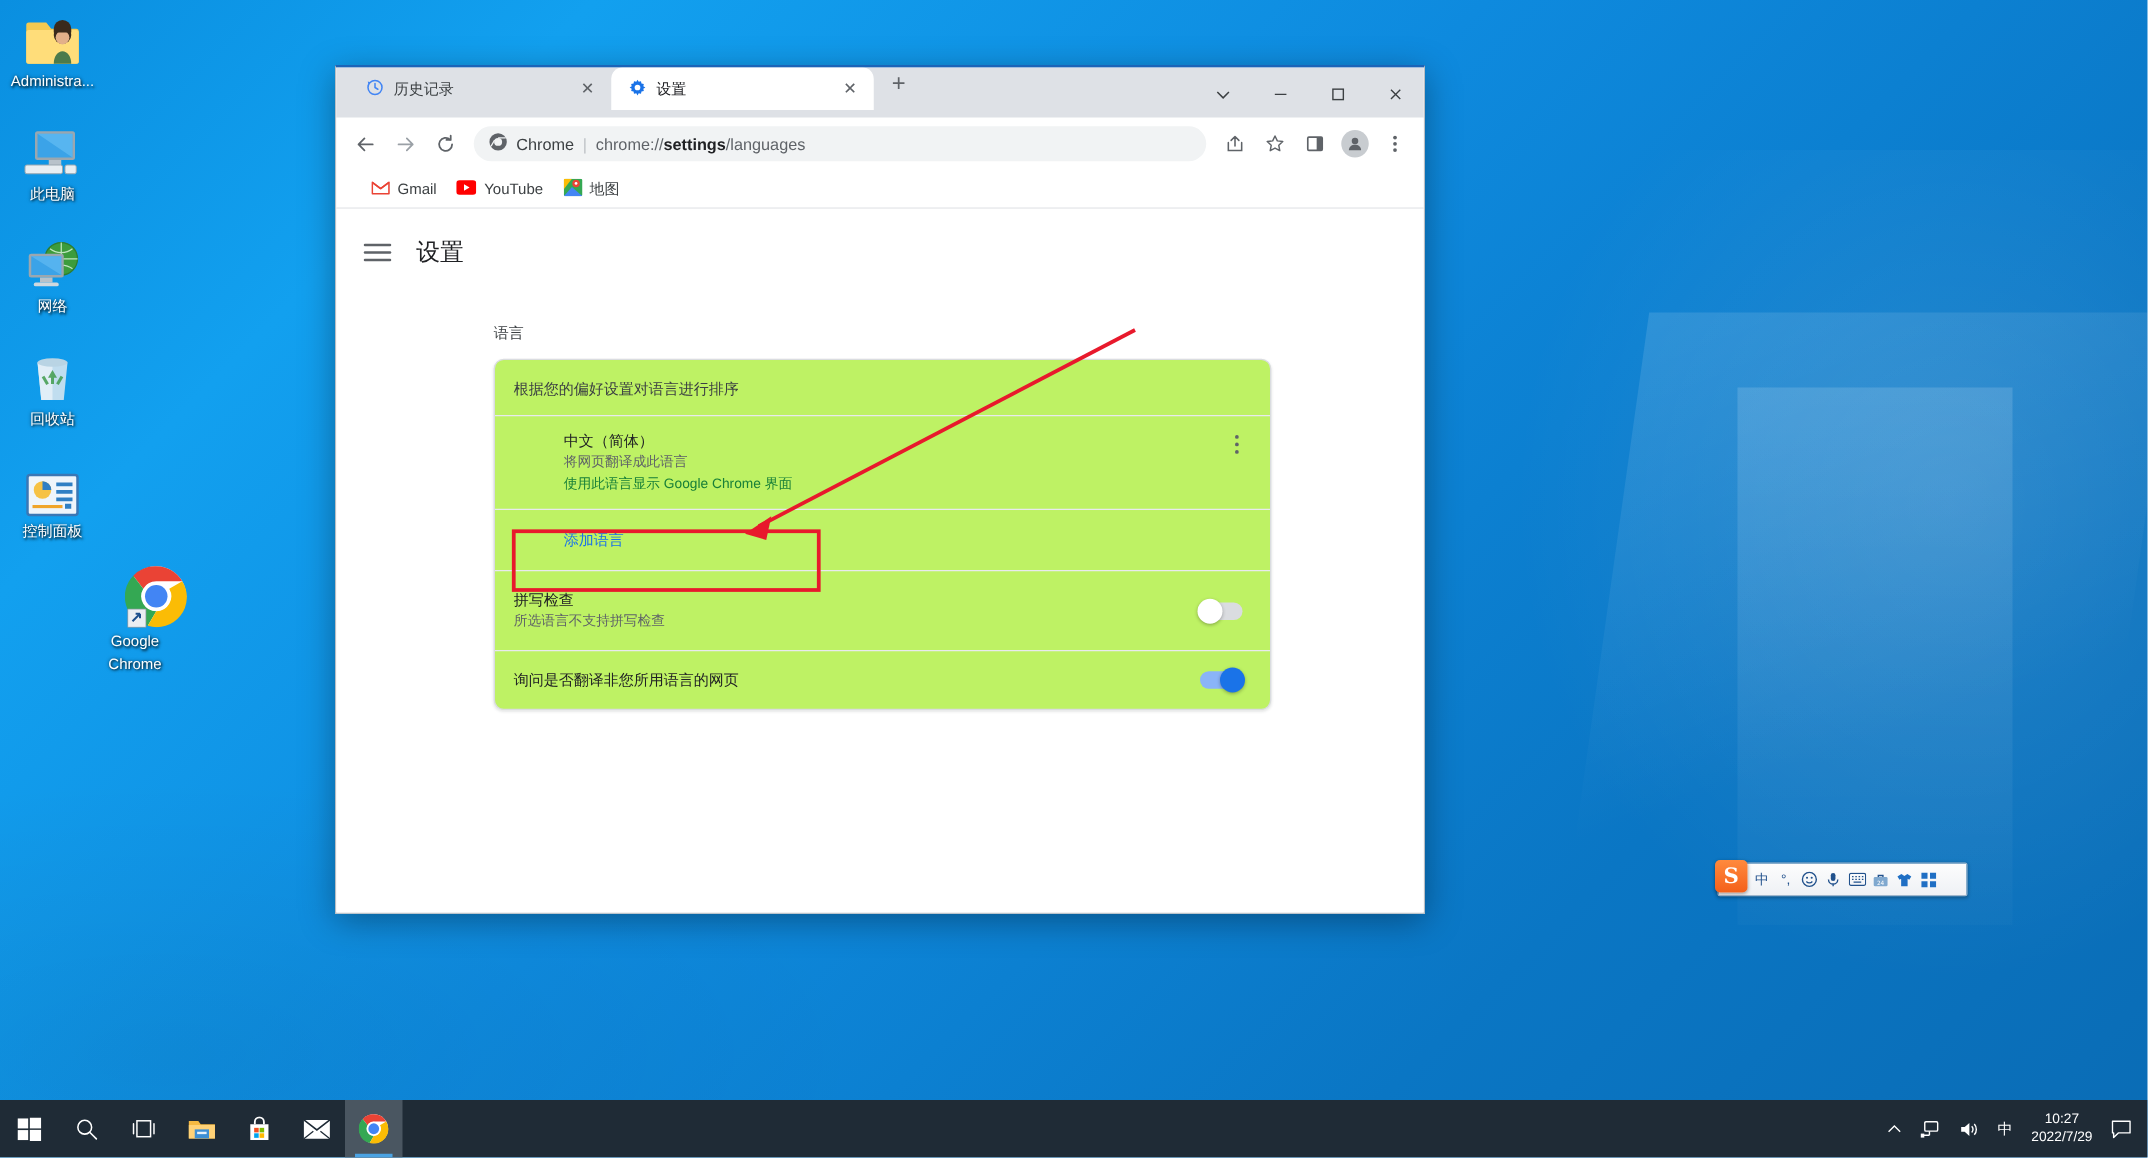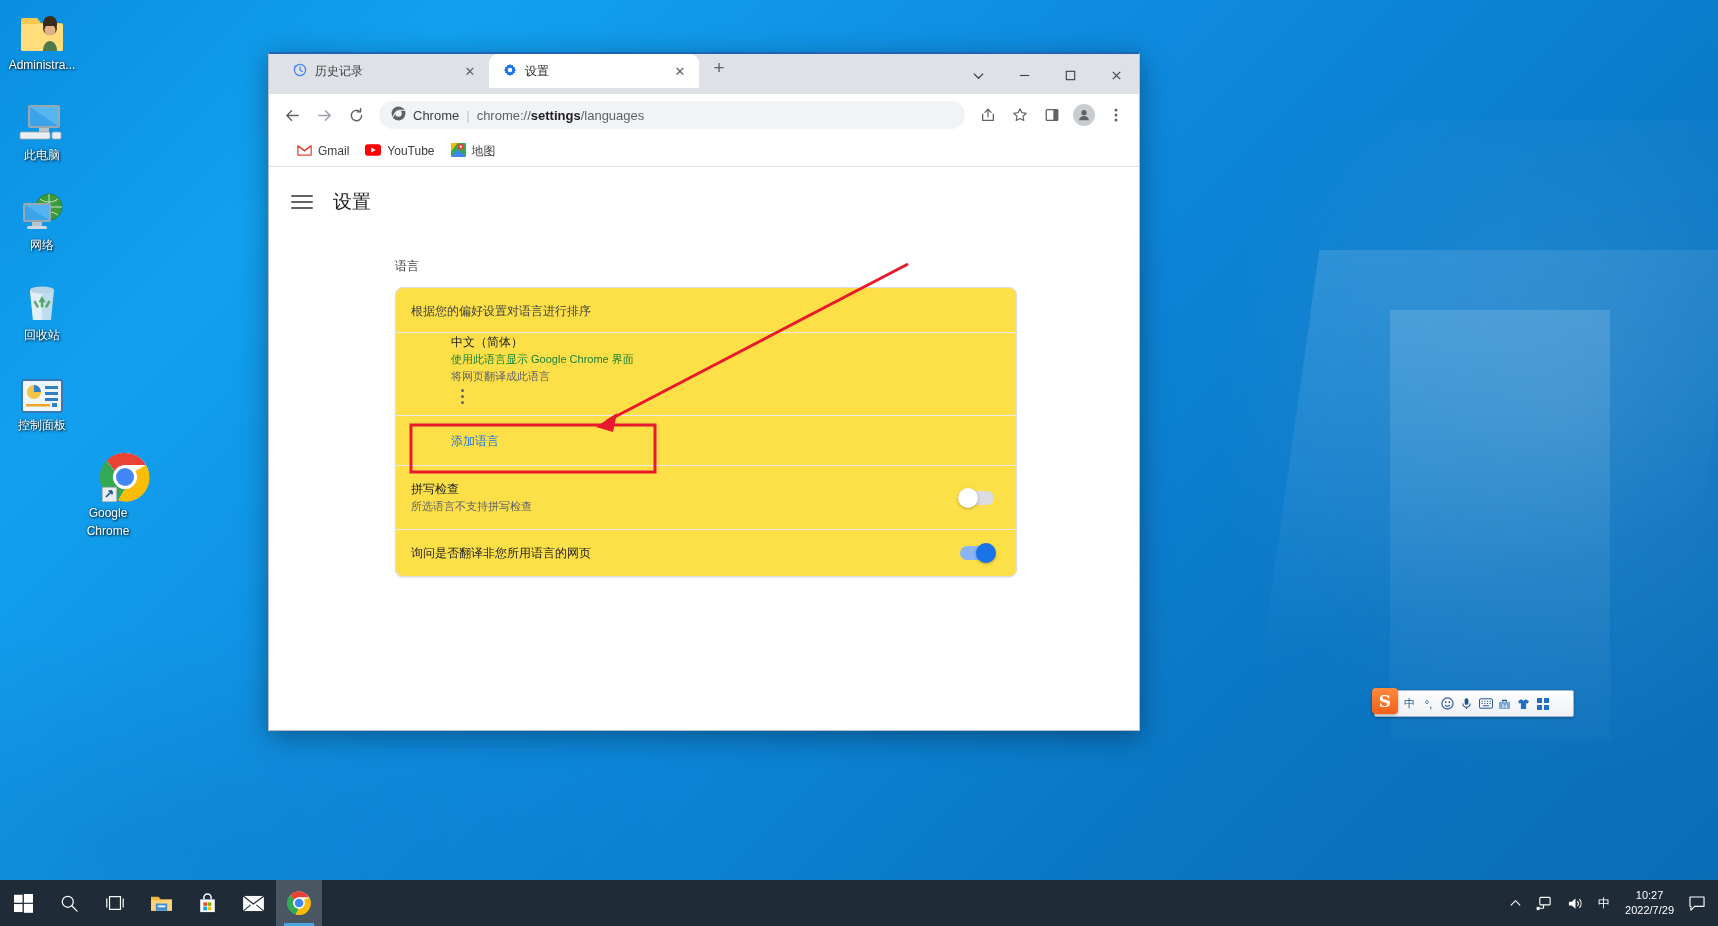--- a/index.html
+++ b/index.html
@@ -60,25 +60,25 @@
     padding:0 28px;gap:16px;border-bottom:1px solid #dfe1e5;}
   .bm{display:flex;align-items:center;gap:6px;font-size:12px;color:#3c4043;}
 
   .content{background:#fff;height:567px;overflow:hidden;position:relative;}
   .settings-head{display:flex;align-items:center;gap:20px;padding:22px 0 0 22px;}
   .hamburger{width:22px;display:flex;flex-direction:column;gap:4px;}
   .hamburger span{height:2px;background:#5f6368;display:block;border-radius:1px;}
   .settings-title{font-size:19px;color:#202124;}
 
   .section-label{margin:43px 0 12px 126px;font-size:12px;color:#3c4043;}
-  .card{margin-left:126px;width:622px;background:#fde047;border:1px solid #dadce0;
+  .card{margin-left:126px;width:622px;background:#bef264;border:1px solid #dadce0;
     border-radius:8px;box-shadow:0 1px 2px rgba(60,64,67,.12);box-sizing:border-box;}
   .card-head{padding:15px 22px 12px 15px;font-size:12px;color:#3c4043;}
-  .lang-row{display:flex;align-items:flex-start;padding:0 16px 11px 55px;
-    border-top:1px solid #e8eaed;position:relative;min-height:28px;flex-direction:column;}
+  .lang-row{display:flex;align-items:flex-start;padding:11px 16px 11px 55px;
+    border-top:1px solid #e8eaed;position:relative;min-height:28px;}
   .lang-row .texts{flex:1;}
   .lang-name{font-size:12px;color:#202124;line-height:18px;}
   .lang-sub{font-size:11px;color:#5f6368;line-height:17px;}
   .lang-sub.green{color:#188038;}
   .dots{width:22px;display:flex;flex-direction:column;align-items:center;gap:3px;
     padding-top:4px;flex:none;}
   .dots i{width:3px;height:3px;background:#5f6368;border-radius:50%;display:block;}
   .addlang{padding:15px 16px 15px 55px;border-top:1px solid #e8eaed;}
   .addlang a{font-size:12px;color:#1a73e8;text-decoration:none;}
   .pref-row{display:flex;align-items:center;padding:14px 22px 14px 15px;
@@ -385,22 +385,22 @@
     </div>
 
     <div class="section-label">语言</div>
 
     <div class="card">
       <div class="card-head">根据您的偏好设置对语言进行排序</div>
 
       <div class="lang-row">
         <div class="texts">
           <div class="lang-name">中文（简体）</div>
+          <div class="lang-sub">将网页翻译成此语言</div>
           <div class="lang-sub green">使用此语言显示 Google Chrome 界面</div>
-          <div class="lang-sub">将网页翻译成此语言</div>
         </div>
         <div class="dots">
             <i></i>
             <i></i>
             <i></i>
           </div>
       </div>
 
 
       <div class="addlang">

